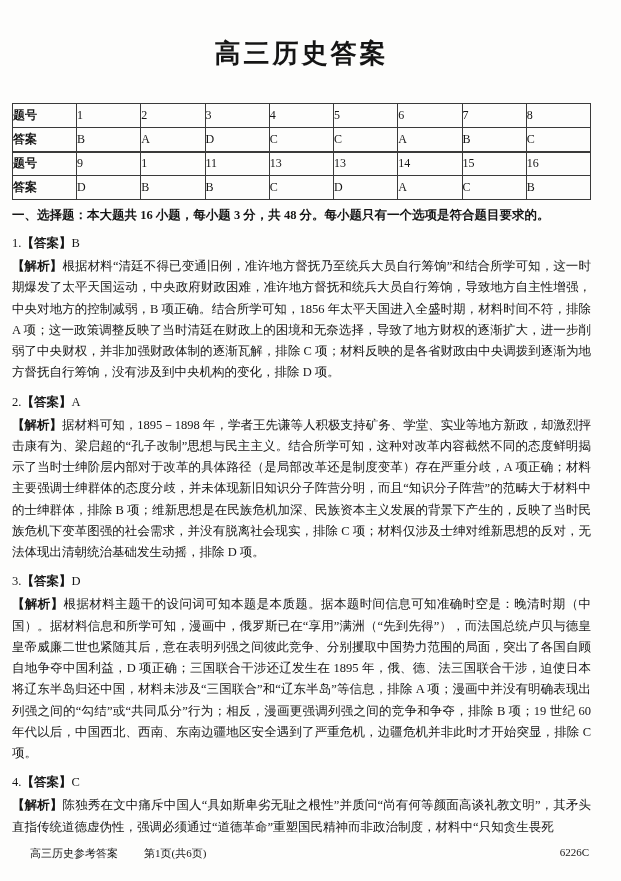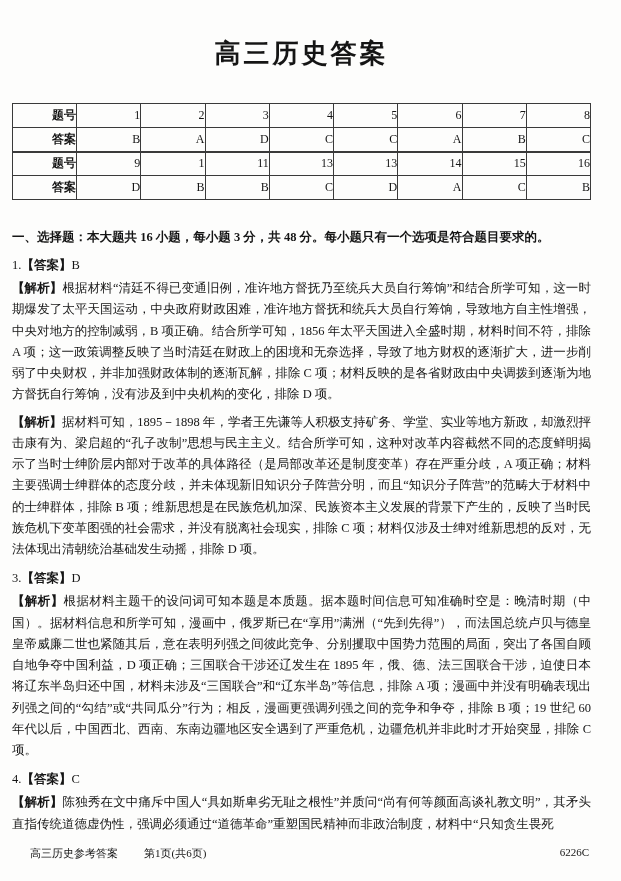--- a/index.html
+++ b/index.html
@@ -22,33 +22,33 @@
     letter-spacing: 3px;
     margin: 2px 0 32px 0;
   }
   table.answers {
     width: 100%;
     border-collapse: collapse;
     table-layout: fixed;
   }
   table.answers td {
     border: 1px solid #3a3a3a;
-    text-align: right;
+    text-align: left;
     vertical-align: middle;
     font-size: 12px;
     height: 24px;
     padding: 0;
   }
   table.answers tr.group-sep td { border-top-width: 2px; }
   table.answers td.hdr { font-weight: bold; width: 64px; }
   .section-heading {
     font-weight: bold;
     font-size: 12.5px;
     line-height: 1.6;
-    margin: 27px 0 8px 0;
+    margin: 5px 0 8px 0;
   }
   .item { margin: 0 0 6px 0; }
   .answer-line {
     font-size: 12.5px;
     margin: 8px 0 3px 0;
     line-height: 1.6;
     font-family: Liberation Serif, serif;
   }
   .bold { font-weight: bold; }
   .analysis {
@@ -126,20 +126,21 @@
   </table>
 
   <p class="section-heading">一、选择题：本大题共 16 小题，每小题 3 分，共 48 分。每小题只有一个选项是符合题目要求的。</p>
 
   <div class="item">
     <p class="answer-line"><span>1.</span><span class="bold">【答案】</span><span>B</span></p>
     <p class="analysis"><span class="bold">【解析】</span><span>根据材料“清廷不得已变通旧例，准许地方督抚乃至统兵大员自行筹饷”和结合所学可知，这一时期爆发了太平天国运动，中央政府财政困难，准许地方督抚和统兵大员自行筹饷，导致地方自主性增强，中央对地方的控制减弱，B 项正确。结合所学可知，1856 年太平天国进入全盛时期，材料时间不符，排除 A 项；这一政策调整反映了当时清廷在财政上的困境和无奈选择，导致了地方财权的逐渐扩大，进一步削弱了中央财权，并非加强财政体制的逐渐瓦解，排除 C 项；材料反映的是各省财政由中央调拨到逐渐为地方督抚自行筹饷，没有涉及到中央机构的变化，排除 D 项。</span></p>
   </div>
 
   <div class="item">
+    <p class="answer-line"><span>2.</span><span class="bold">【答案】</span><span>A</span></p>
     <p class="analysis"><span class="bold">【解析】</span><span>据材料可知，1895－1898 年，学者王先谦等人积极支持矿务、学堂、实业等地方新政，却激烈抨击康有为、梁启超的“孔子改制”思想与民主主义。结合所学可知，这种对改革内容截然不同的态度鲜明揭示了当时士绅阶层内部对于改革的具体路径（是局部改革还是制度变革）存在严重分歧，A 项正确；材料主要强调士绅群体的态度分歧，并未体现新旧知识分子阵营分明，而且“知识分子阵营”的范畴大于材料中的士绅群体，排除 B 项；维新思想是在民族危机加深、民族资本主义发展的背景下产生的，反映了当时民族危机下变革图强的社会需求，并没有脱离社会现实，排除 C 项；材料仅涉及士绅对维新思想的反对，无法体现出清朝统治基础发生动摇，排除 D 项。</span></p>
   </div>
 
   <div class="item">
     <p class="answer-line"><span>3.</span><span class="bold">【答案】</span><span>D</span></p>
     <p class="analysis"><span class="bold">【解析】</span><span>根据材料主题干的设问词可知本题是本质题。据本题时间信息可知准确时空是：晚清时期（中国）。据材料信息和所学可知，漫画中，俄罗斯已在“享用”满洲（“先到先得”），而法国总统卢贝与德皇皇帝威廉二世也紧随其后，意在表明列强之间彼此竞争、分别攫取中国势力范围的局面，突出了各国自顾自地争夺中国利益，D 项正确；三国联合干涉还辽发生在 1895 年，俄、德、法三国联合干涉，迫使日本将辽东半岛归还中国，材料未涉及“三国联合”和“辽东半岛”等信息，排除 A 项；漫画中并没有明确表现出列强之间的“勾结”或“共同瓜分”行为；相反，漫画更强调列强之间的竞争和争夺，排除 B 项；19 世纪 60 年代以后，中国西北、西南、东南边疆地区安全遇到了严重危机，边疆危机并非此时才开始突显，排除 C 项。</span></p>
   </div>
 
   <div class="item">
     <p class="answer-line"><span>4.</span><span class="bold">【答案】</span><span>C</span></p>

